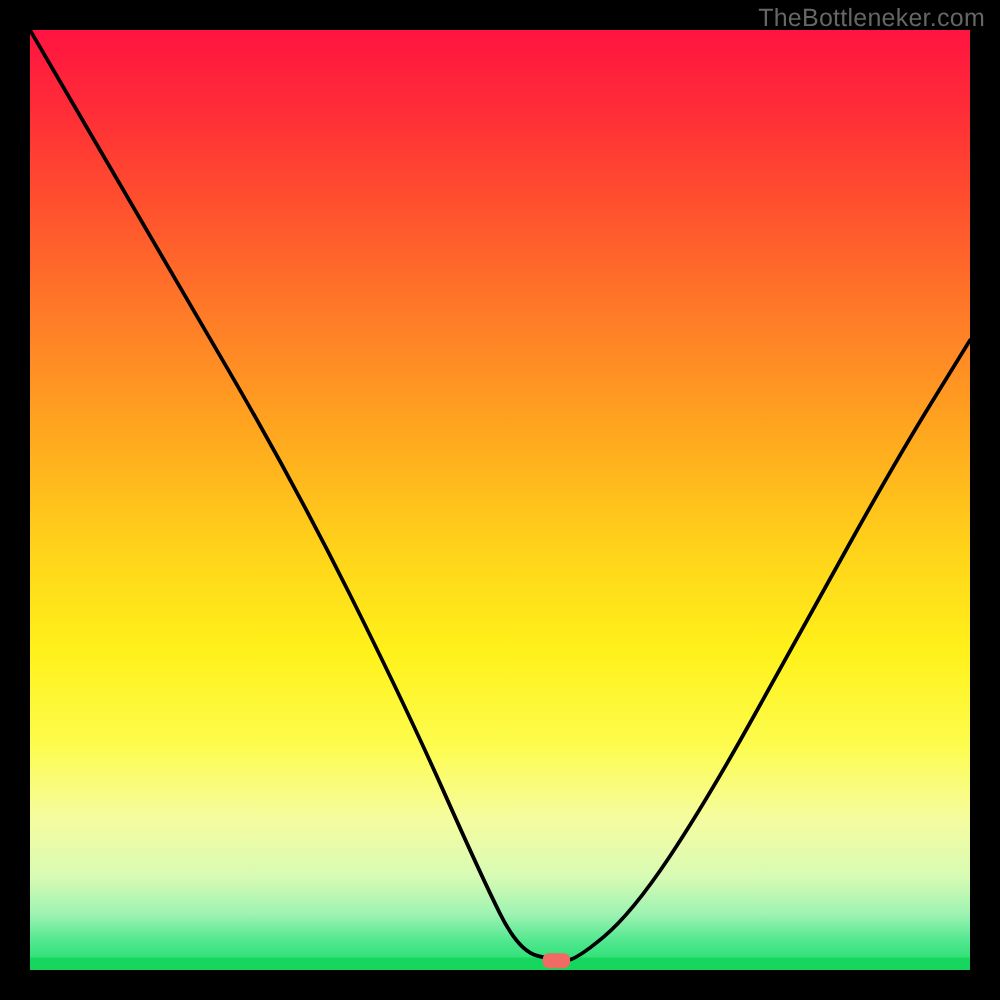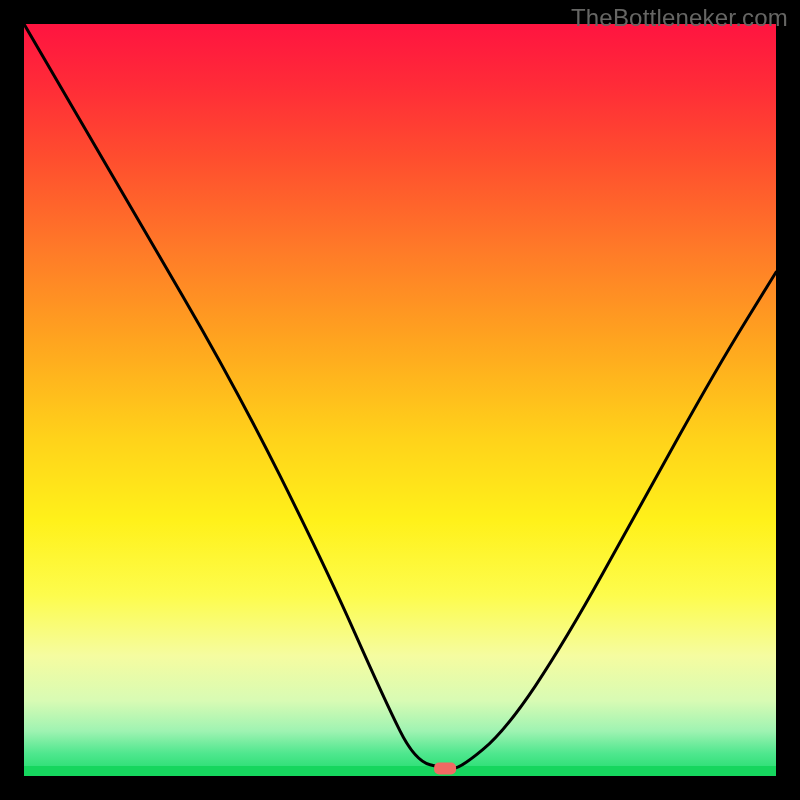--- a/index.html
+++ b/index.html
@@ -15,21 +15,21 @@
     position: relative;
     width: 800px;
     height: 800px;
     background: #000;
   }
   .watermark {
     position: absolute;
     top: 4px;
     right: 12px;
     color: #666664;
-    font-size: 24px;
+    font-size: 20px;
     font-weight: 500;
     letter-spacing: 0.2px;
     z-index: 20;
   }
   .plot-outer {
     position: absolute;
     left: 24px;
     top: 24px;
     width: 752px;
     height: 752px;

